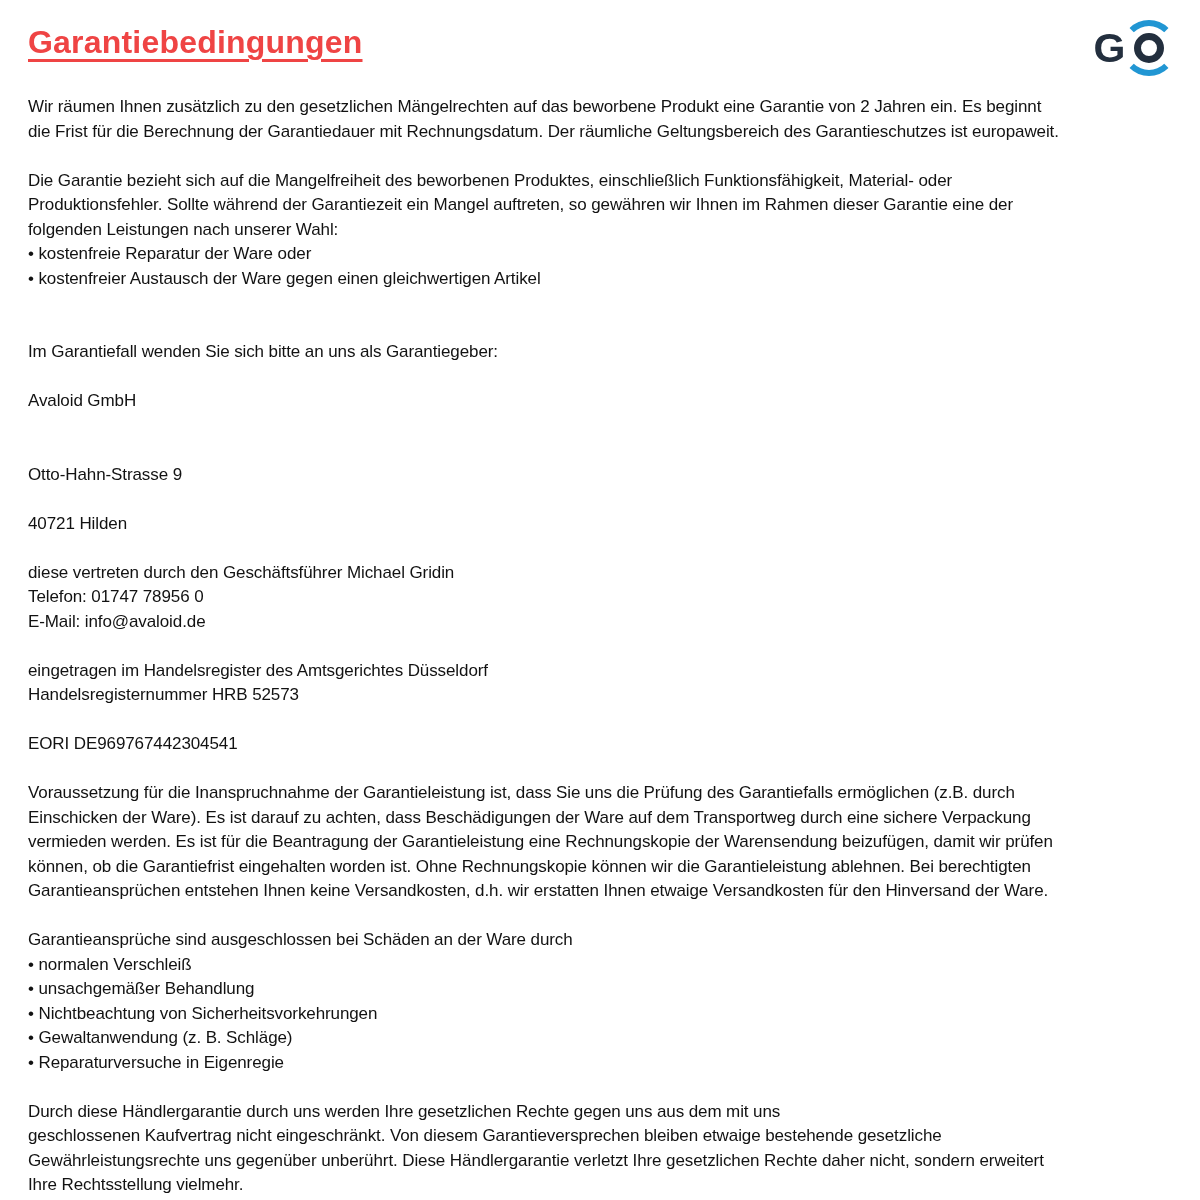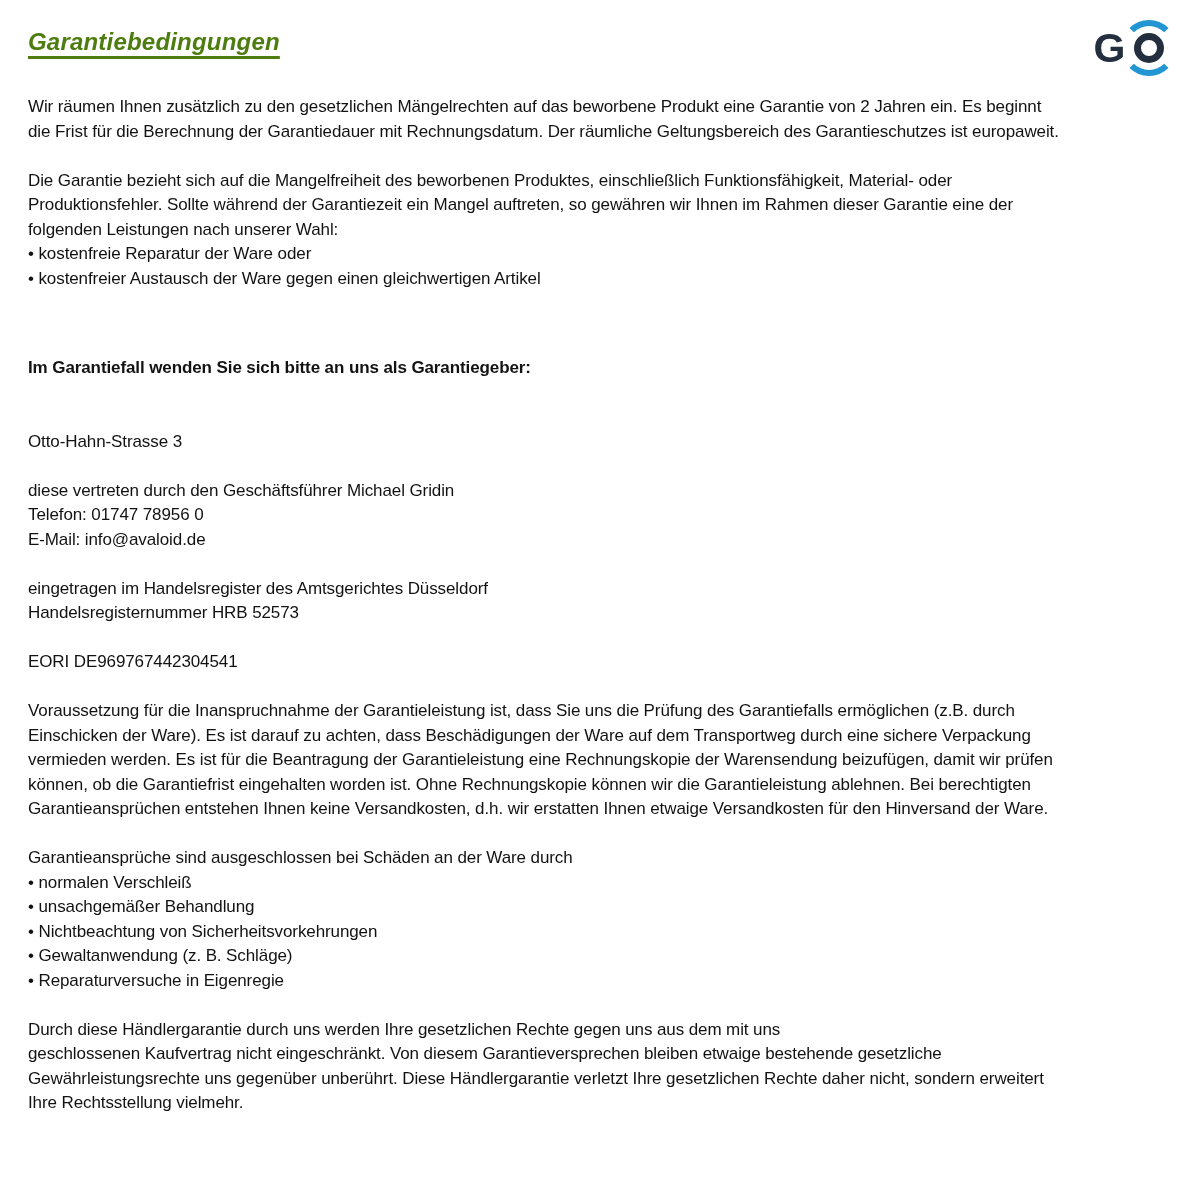--- a/index.html
+++ b/index.html
@@ -23,29 +23,28 @@
     letter-spacing: -0.1px;
   }
   .doc-header {
     display: flex;
     justify-content: space-between;
     align-items: flex-start;
     height: 60px;
   }
   .title {
     margin: 7px 0 0 0;
-    font-size: 24px;
+    font-size: 32px;
     line-height: 34px;
     font-weight: 700;
     letter-spacing: 0.2px;
-    color: #4d7c0f;
+    color: #ef4444;
     text-decoration: underline;
     text-decoration-thickness: 2.5px;
     text-underline-offset: 6px;
-    font-style: italic;
   }
   
   .logo {
     display: flex;
     align-items: center;
     height: 58px;
     margin-top: 1px;
     margin-right: 0;
     user-select: none;
   }
@@ -99,22 +98,21 @@
     margin-top: 17px;
   }
   .block {
     margin: 0 0 24.5px 0;
     white-space: pre-line;
   }
   .block:last-child {
     margin-bottom: 0;
   }
   .bold-line {
-    font-weight: 700;
-    margin-top: 16px;
+    font-weight: 400;
   }
 </style>
 </head>
 <body>
 
 <div class="page">
 
   <header class="doc-header">
     <h1 class="title">Garantiebedingungen</h1>
 
@@ -134,24 +132,26 @@
 die Frist für die Berechnung der Garantiedauer mit Rechnungsdatum. Der räumliche Geltungsbereich des Garantieschutzes ist europaweit.</p>
 
     <p class="block">Die Garantie bezieht sich auf die Mangelfreiheit des beworbenen Produktes, einschließlich Funktionsfähigkeit, Material- oder
 Produktionsfehler. Sollte während der Garantiezeit ein Mangel auftreten, so gewähren wir Ihnen im Rahmen dieser Garantie eine der
 folgenden Leistungen nach unserer Wahl:
 • kostenfreie Reparatur der Ware oder
 • kostenfreier Austausch der Ware gegen einen gleichwertigen Artikel</p>
 
     <div class="block">
       <div class="bold-line">Im Garantiefall wenden Sie sich bitte an uns als Garantiegeber:</div>
+      <div>Avaloid GmbH</div>
     </div>
 
-    <p class="block">Otto-Hahn-Strasse 3</p>
+    <p class="block">Otto-Hahn-Strasse 9</p>
 
+    <p class="block">40721 Hilden</p>
 
     <p class="block">diese vertreten durch den Geschäftsführer Michael Gridin
 Telefon: 01747 78956 0
 E-Mail: info@avaloid.de</p>
 
     <p class="block">eingetragen im Handelsregister des Amtsgerichtes Düsseldorf
 Handelsregisternummer HRB 52573</p>
 
     <p class="block">EORI DE969767442304541</p>
 

